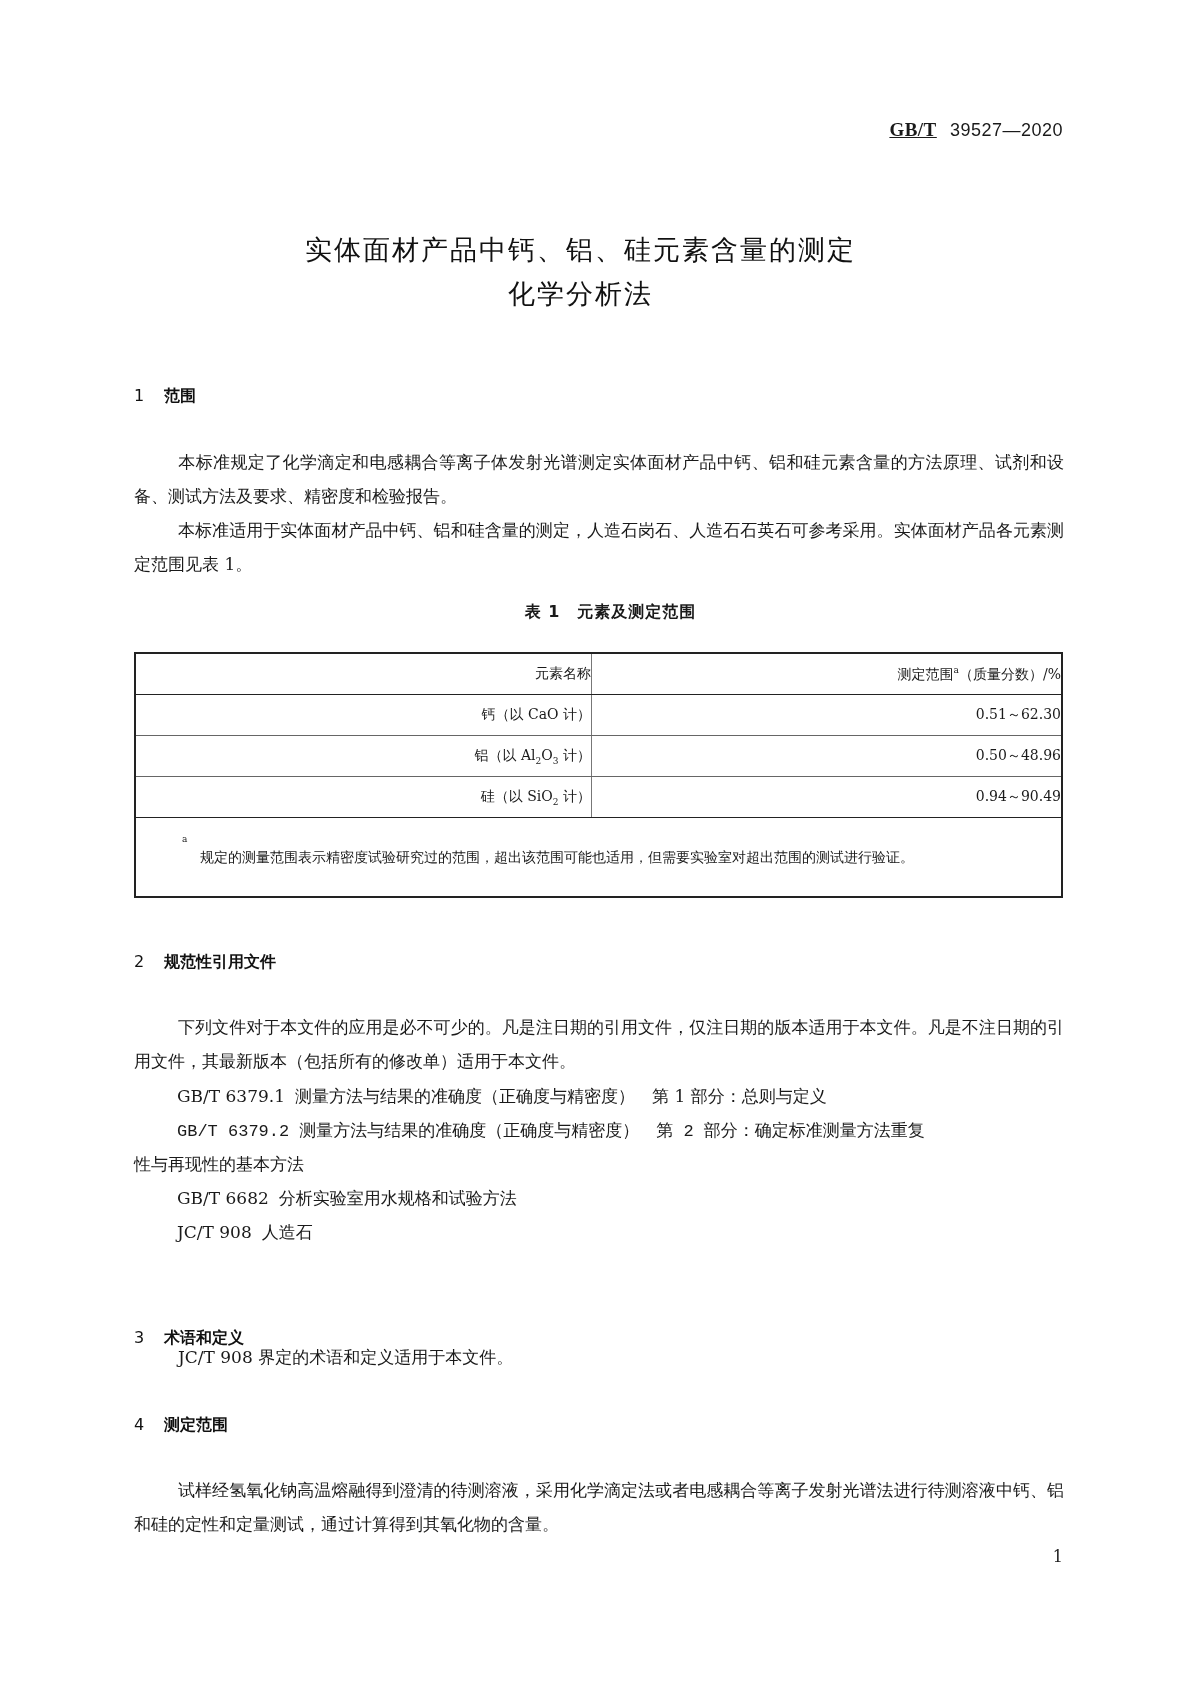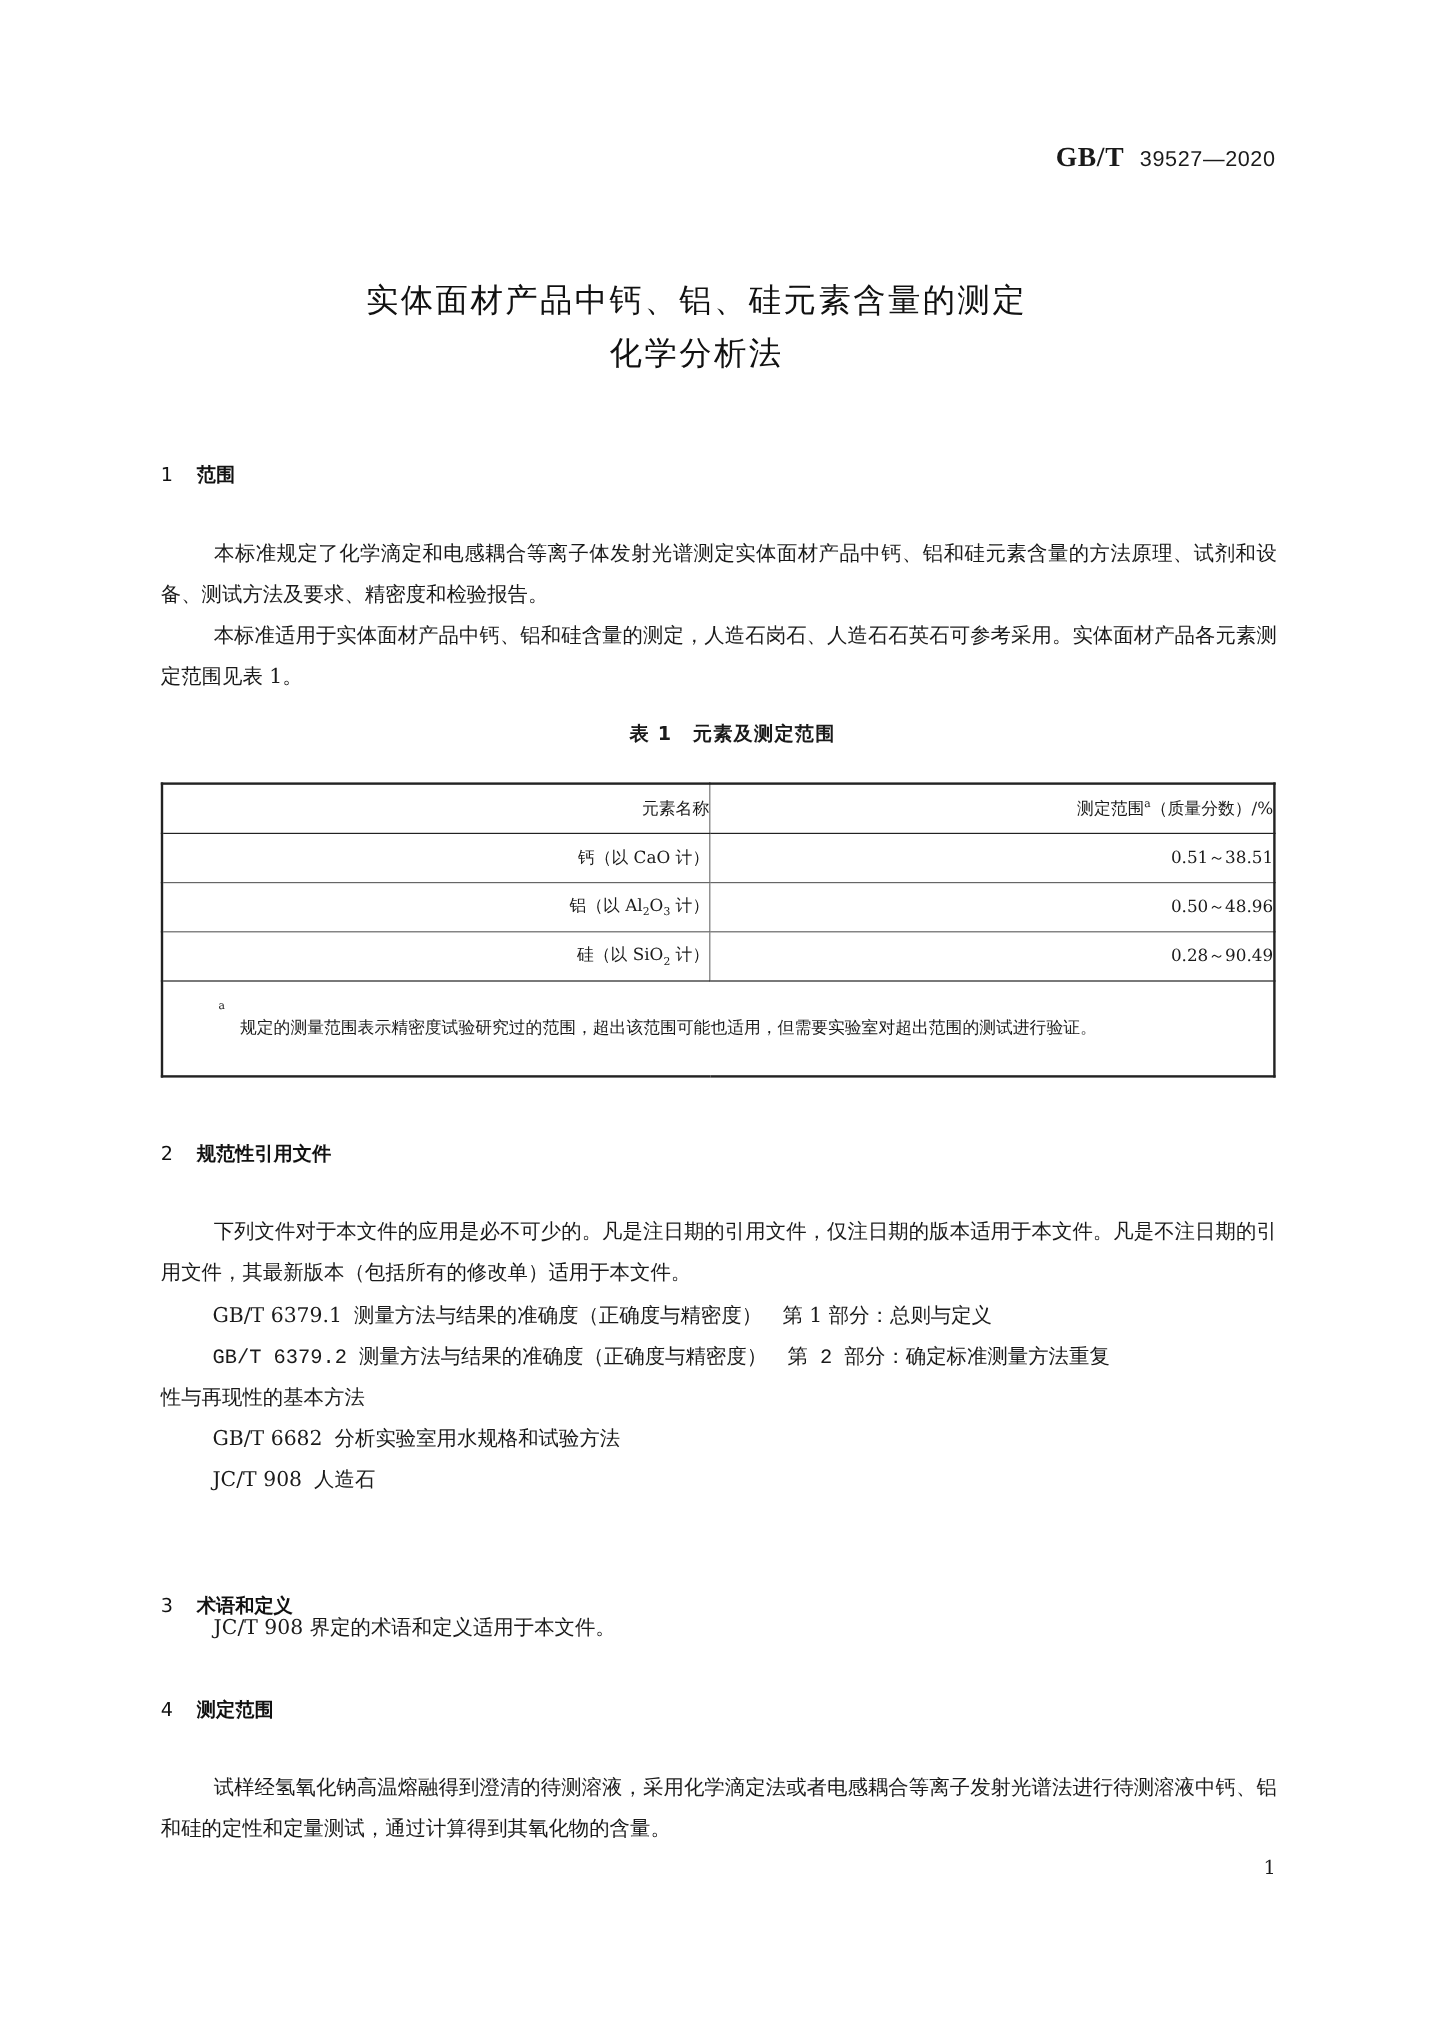--- a/index.html
+++ b/index.html
@@ -1,19 +1,19 @@
 <!DOCTYPE html>
 <html><head>
 <meta charset="utf-8">
 <style>
   html, body { margin: 0; padding: 0; background: #ffffff; }
   body { width: 1191px; height: 1684px; position: relative; color: #1a1a1a;
          font-family: "DejaVu Serif", "Liberation Serif", serif; overflow: hidden; }
   .std-code { position: absolute; top: 118px; right: 128px; font-size: 19px; letter-spacing: 0.5px; }
-  .std-code .gb { font-family: "Liberation Serif", serif; font-weight: bold; font-size: 23px; }
+  .std-code .gb { font-family: "Liberation Serif", serif; font-weight: bold; font-size: 19px; text-decoration: underline; }
   .std-code .num { font-family: "Liberation Sans", sans-serif; font-size: 18px; }
   .title { position: absolute; left: 0; width: 100%; text-align: center;
            font-family: "DejaVu Sans", sans-serif; font-size: 27px; letter-spacing: 2px; color: #111; }
   .title.l1 { top: 232px; left: -15px; }
   .title.l2 { top: 276px; left: -15px; }
   .h { position: absolute; left: 134px; font-family: "DejaVu Sans", sans-serif; font-size: 16px; font-weight: bold; color: #111; }
   .h .n { display: inline-block; width: 30px; font-weight: normal; }
   .p { position: absolute; left: 134px; width: 930px; font-size: 17px; line-height: 34px; text-align: justify; }
   .p .ind { display: inline-block; width: 44px; }
   .ref { position: absolute; left: 177px; font-size: 17px; }
@@ -51,29 +51,29 @@
 
 <div class="caption">表 1　元素及测定范围</div>
 <table class="t1">
   <tbody>
       <tr class="head">
     <td class="c1">元素名称</td>
     <td><span>测定范围</span><sup>a</sup><span>（质量分数）/%</span></td>
   </tr>
   <tr>
     <td class="c1">钙（以 CaO 计）</td>
-    <td>0.51～38.51</td>
+    <td>0.51～62.30</td>
   </tr>
   <tr>
     <td class="c1"><span>铝（以 Al</span><sub>2</sub><span>O</span><sub>3</sub><span> 计）</span></td>
     <td>0.50～48.96</td>
   </tr>
   <tr class="last">
     <td class="c1"><span>硅（以 SiO</span><sub>2</sub><span> 计）</span></td>
-    <td>0.28～90.49</td>
+    <td>0.94～90.49</td>
   </tr>
   <tr>
     <td colspan="2" class="foot">
           <sup>a</sup>
           <span class="ft">规定的测量范围表示精密度试验研究过的范围，超出该范围可能也适用，但需要实验室对超出范围的测试进行验证。</span>
         </td>
   </tr>
 </tbody>
   </table>
 

